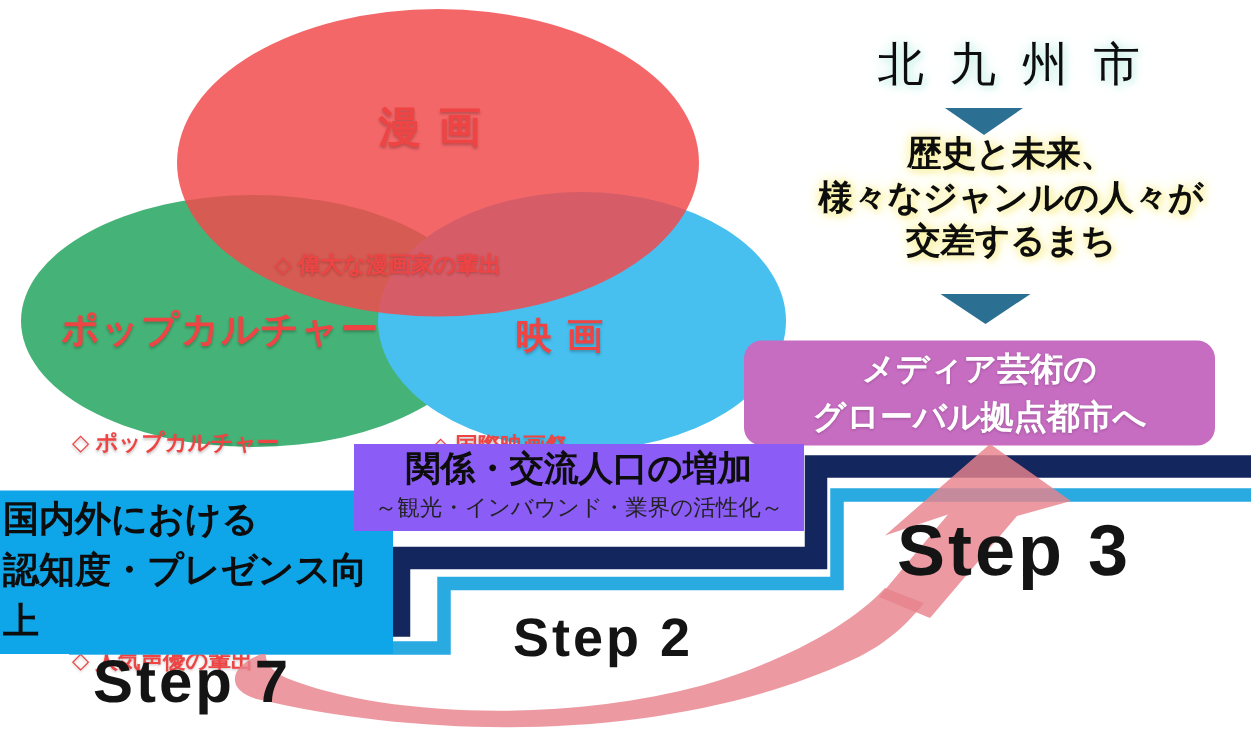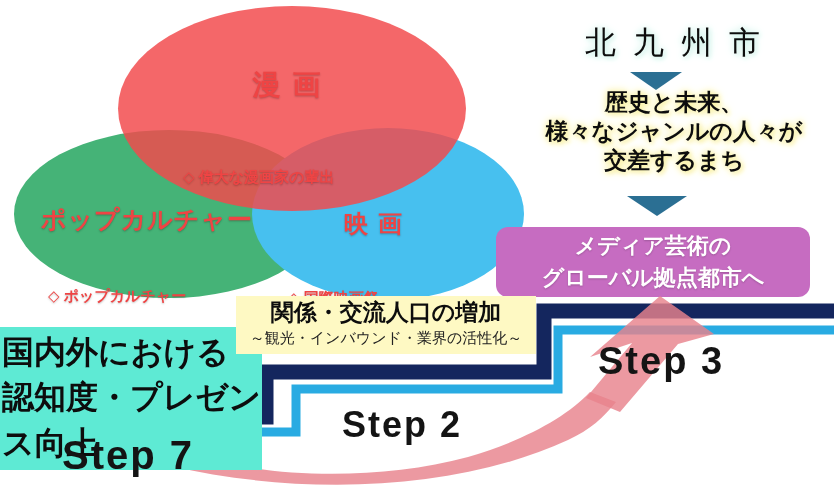--- a/index.html
+++ b/index.html
@@ -42,33 +42,33 @@
   .goal{
     left:496px;top:227px;width:314px;height:70px;z-index:4;
     background:var(--goal-purple);border-radius:12px;
     display:flex;flex-direction:column;justify-content:center;align-items:center;
     color:#fff;font-weight:bold;font-size:22px;line-height:1.45;
     text-shadow:0 1px 2px rgba(0,0,0,.2);
   }
   
   svg.stairs{left:0;top:0;z-index:5;pointer-events:none;}
   .caption1{
-    left:0px;top:327px;width:260px;z-index:6;background:#5eead4;
-    font-size:32px;font-weight:bold;color:#0d0d0d;line-height:1.42;padding:3px 0 4px 2px;
+    left:0px;top:327px;width:260px;z-index:6;background:#0ea5e9;
+    font-size:24px;font-weight:bold;color:#0d0d0d;line-height:1.42;padding:3px 0 4px 2px;
   }
   .caption2{
-    left:236px;top:296px;width:300px;z-index:6;background:#fef9c3;text-align:center;
+    left:236px;top:296px;width:300px;z-index:6;background:#8b5cf6;text-align:center;
     color:#0d0d0d;padding:2px 0 6px 0;
   }
   .caption2 .big{font-size:23px;font-weight:bold;line-height:1.25;}
   .caption2 .small{font-size:15px;color:#222;margin-top:2px;}
   .step-label{z-index:7;font-weight:bold;color:#141414;letter-spacing:2px;}
   .s1{left:62px;top:433px;font-size:40px;}
   .s2{left:342px;top:404px;font-size:36px;}
-  .s3{left:598px;top:340px;font-size:38px;}
+  .s3{left:598px;top:340px;font-size:48px;}
 </style>
 </head>
 <body>
 
 <div class="abs circle c-green"></div>
 <div class="abs circle c-blue"></div>
 <div class="abs circle c-red"></div>
 
 <div class="abs venn-text venn-title t-manga">漫画</div>
 <div class="abs venn-text venn-items i-manga">

